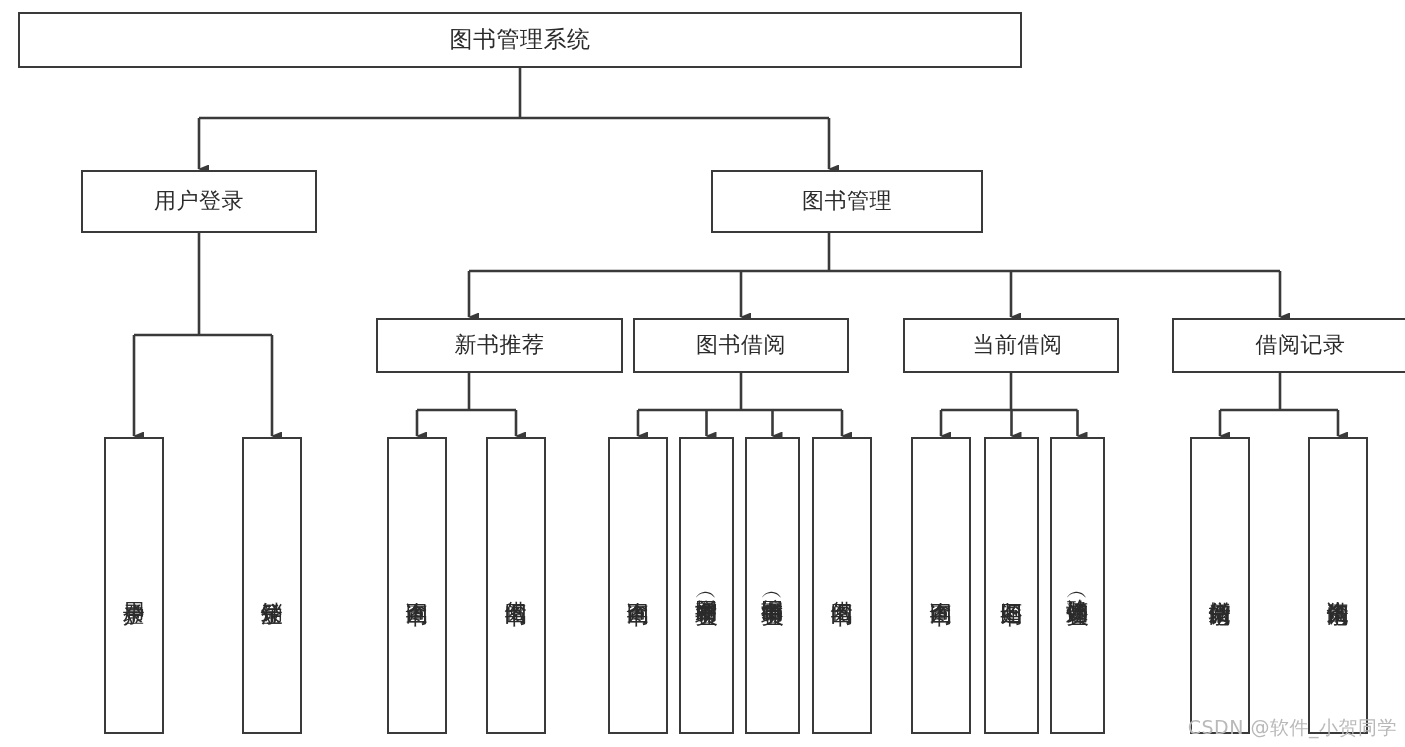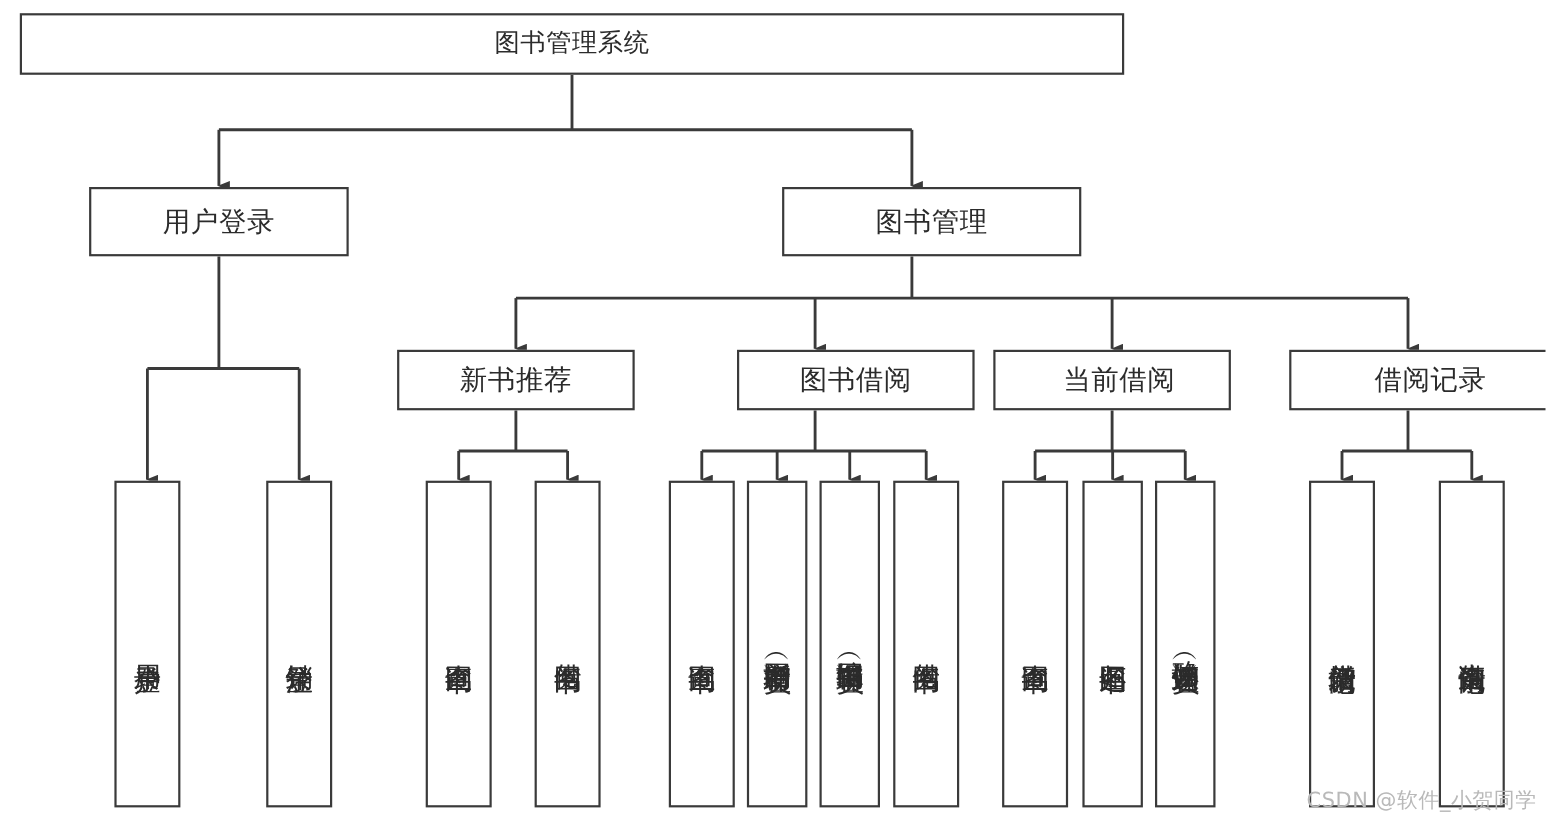--- a/index.html
+++ b/index.html
@@ -31,21 +31,21 @@
     position: absolute;
     box-sizing: border-box;
     background: #ffffff;
     border: 2px solid #3a3a3a;
     display: flex;
     align-items: center;
     justify-content: center;
   }
   .node-label {
     color: #2b2b2b;
-    font-size: 25px;
+    font-size: 22px;
     line-height: 1.12;
     letter-spacing: 0.5px;
     text-align: center;
     white-space: nowrap;
   }
   .node.vertical .node-label {
     writing-mode: vertical-rl;
     text-orientation: upright;
     white-space: normal;
     letter-spacing: 1px;
@@ -117,24 +117,24 @@
     <span class="node-label">图书管理系统</span>
   </div>
 
   <div id="node-layer">
       <div class="node" style="left: 81px; top: 170px; width: 236px; height: 63px;">
         <span class="node-label">用户登录</span>
       </div>
       <div class="node" style="left: 711px; top: 170px; width: 272px; height: 63px;">
         <span class="node-label">图书管理</span>
       </div>
-      <div class="node" style="left: 361px; top: 318px; width: 216px; height: 55px;">
+      <div class="node" style="left: 376px; top: 318px; width: 247px; height: 55px;">
         <span class="node-label">新书推荐</span>
       </div>
-      <div class="node" style="left: 670px; top: 318px; width: 216px; height: 55px;">
+      <div class="node" style="left: 633px; top: 318px; width: 216px; height: 55px;">
         <span class="node-label">图书借阅</span>
       </div>
       <div class="node" style="left: 903px; top: 318px; width: 216px; height: 55px; padding-left: 13px;">
         <span class="node-label">当前借阅</span>
       </div>
       <div class="node" style="left: 1172px; top: 318px; width: 257px; height: 55px;">
         <span class="node-label">借阅记录</span>
       </div>
       <div class="node vertical" style="left: 104px; top: 437px; width: 60px; height: 297px;">
         <span class="node-label">用户登录</span>

